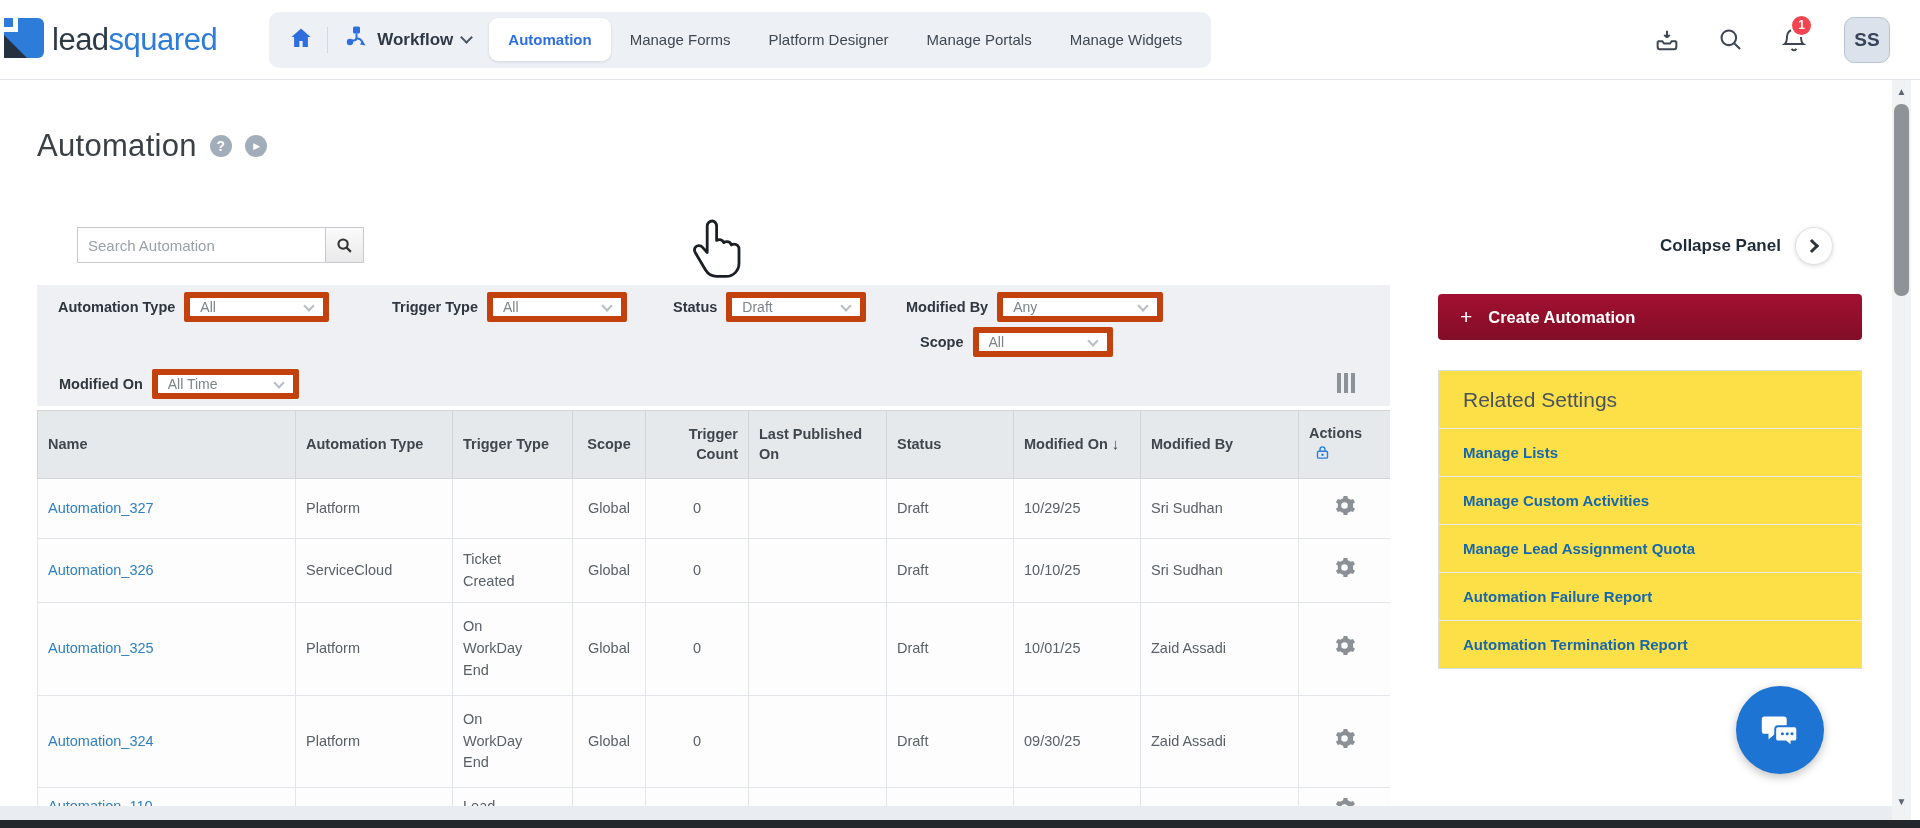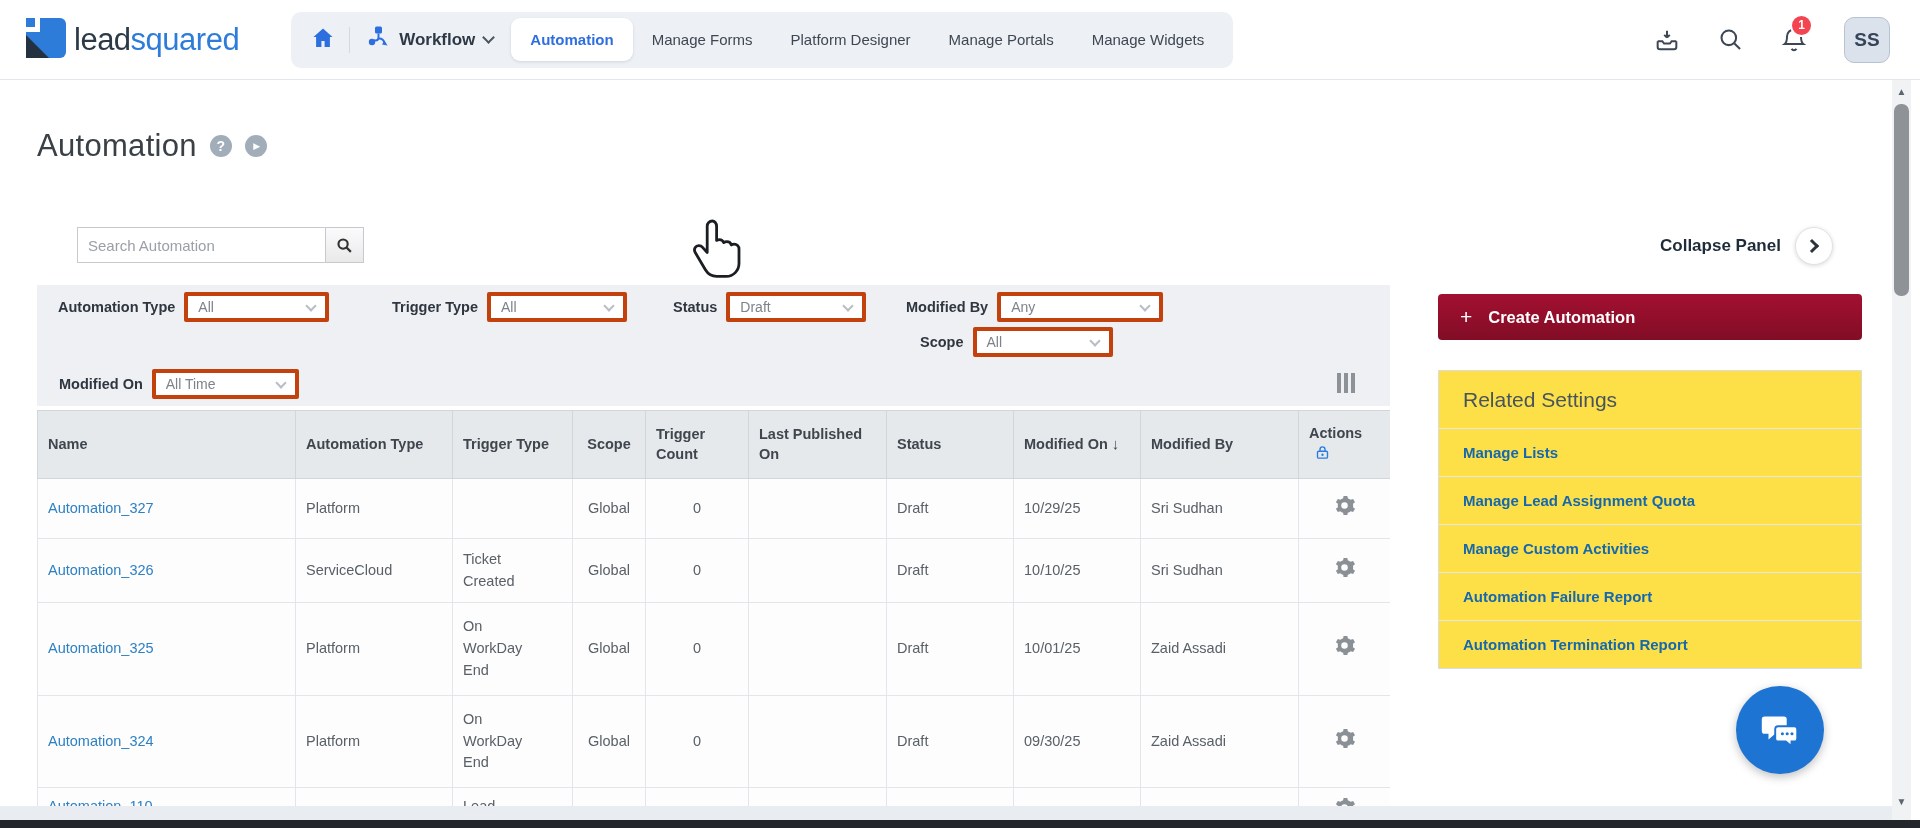--- a/index.html
+++ b/index.html
@@ -2,21 +2,21 @@
 <html><head>
 <meta charset="utf-8">
 <style>
   * { margin:0; padding:0; box-sizing:border-box; }
   html,body { width:1920px; height:828px; overflow:hidden; background:#fff;
               font-family:"Liberation Sans", sans-serif; }
 
   
   .navbar { position:absolute; left:0; top:0; width:1920px; height:80px; background:#fff;
             border-bottom:1px solid #e3e6ea; display:flex; align-items:center; z-index:20; }
-  .logo { display:flex; align-items:center; gap:8px; margin-left:26px; cursor:pointer; }
+  .logo { display:flex; align-items:center; gap:8px; margin-left:4px; cursor:pointer; }
   .logo-text { font-size:31px; letter-spacing:-0.5px; }
   .logo-text .lead { color:#2c3a47; font-weight:500; }
   .logo-text .squared { color:#2e7cd9; font-weight:400; }
   .nav-strip { margin-left:52px; height:56px; background:#edf0f4; border-radius:10px;
                display:flex; align-items:center; padding:0 10px 0 14px; }
   .nav-home { display:flex; align-items:center; padding:0 14px 0 6px; cursor:pointer; }
   .nav-sep { width:1px; height:26px; background:#d3d9e0; }
   .nav-workflow { display:flex; align-items:center; gap:9px; padding:0 18px 0 16px; cursor:pointer;
                   font-size:17px; font-weight:700; color:#2f3946; }
   .nav-workflow .chev { width:9px; height:9px; border-right:2px solid #4a5563; border-bottom:2px solid #4a5563;
@@ -55,21 +55,21 @@
   .collapse-btn { width:38px; height:38px; border-radius:50%; background:#fff; border:1px solid #e0e3e7;
                   box-shadow:0 1px 4px rgba(0,0,0,.15); cursor:pointer;
                   display:flex; align-items:center; justify-content:center; }
   .collapse-btn .chev { width:10px; height:10px; border-right:3px solid #2c333b; border-bottom:3px solid #2c333b;
                         transform:rotate(-45deg); margin-left:-3px; }
 
   
   .filter-panel { position:absolute; left:37px; top:205px; width:1353px; height:121px; background:#eef0f3; }
   .fgroup { position:absolute; display:flex; align-items:center; gap:9px; height:30px; }
   .flabel { font-size:14.5px; font-weight:700; color:#2f3640; white-space:nowrap; }
-  .fselect { height:30px; background:#fff; border:4px solid #c2410c; border-radius:2px;
+  .fselect { height:30px; background:#fff; border:6px solid #c2410c; border-radius:2px;
              display:flex; align-items:center; justify-content:space-between;
              padding:0 10px; cursor:pointer; }
   .fselect .val { font-size:14px; color:#7d838b; }
   .fselect .chev { width:8px; height:8px; border-right:2px solid #b8bec5; border-bottom:2px solid #b8bec5;
                    transform:rotate(45deg); margin-top:-3px; }
   .cols-icon { position:absolute; left:1300px; top:88px; display:flex; gap:3px; cursor:pointer; }
   .cols-icon i { display:block; width:4px; height:20px; background:#8d9299; }
 
   
   .table-wrap { position:absolute; left:37px; top:330px; width:1353px; height:400px; overflow:hidden; }
@@ -77,21 +77,21 @@
   th { background:#e6e9ec; border:1px solid #d2d6db; font-size:14.5px; font-weight:700; color:#3f464e;
        text-align:left; padding:10px 10px; height:68px; vertical-align:middle; line-height:1.35; }
   td { border:1px solid #e2e5e9; font-size:14.5px; color:#5a6067; padding:8px 10px;
        vertical-align:middle; background:#fdfdfd; line-height:1.5; }
   tbody tr:nth-child(1){ height:60px; } tbody tr:nth-child(2){ height:64px; }
   tbody tr:nth-child(3){ height:93px; } tbody tr:nth-child(4){ height:92px; }
   tbody tr:nth-child(5){ height:100px; }
   tbody tr:nth-child(5) td { vertical-align:top; padding-top:8px; }
   td.c-name a { color:#2e80c4; text-decoration:none; cursor:pointer;text-align:right; }
   td.c-trigger span { display:inline-block; max-width:70px; }
-  th.h-count { } td.c-count { text-align:center; }
+  th.h-count { text-align:right; } td.c-count { text-align:center; }
   th.h-scope, td.c-scope { text-align:center; }
   td.c-actions { text-align:center; }
   .sort-arrow { font-size:15px; color:#3f464e; margin-left:4px; }
   .lock-ic { margin-left:6px; vertical-align:-2px; }
   .gear-btn { background:none; border:none; cursor:pointer; }
 
   
   .create-btn { position:absolute; left:1438px; top:214px; width:424px; height:46px; border:none;
                 border-radius:4px; background:linear-gradient(#a31031,#820d26); color:#fff; cursor:pointer;
                 font-family:"Liberation Sans",sans-serif; font-size:16.5px; font-weight:700;
@@ -400,22 +400,22 @@
 
   <button class="create-btn">
     <span class="plus">+</span>
     <span>Create Automation</span>
   </button>
 
   <div class="settings-card">
     <div class="settings-title">Related Settings</div>
     <ul class="settings-list">
         <li><span>Manage Lists</span></li>
+        <li><span>Manage Custom Activities</span></li>
         <li><span>Manage Lead Assignment Quota</span></li>
-        <li><span>Manage Custom Activities</span></li>
         <li><span>Automation Failure Report</span></li>
         <li><span>Automation Termination Report</span></li>
       </ul>
   </div>
 
   <div class="chat-bubble">
     <svg width="46" height="46" viewBox="0 0 48 48">
       <path d="M8 10h20a3 3 0 0 1 3 3v12a3 3 0 0 1-3 3h-9l-7 6v-6H8a3 3 0 0 1-3-3V13a3 3 0 0 1 3-3z" fill="#fff"></path>
       <path d="M22 20h17a3 3 0 0 1 3 3v10a3 3 0 0 1-3 3h-3v5l-6-5h-8a3 3 0 0 1-3-3V23a3 3 0 0 1 3-3z" fill="#fff" stroke="#1d74d3" stroke-width="2"></path>
       <circle cx="26.5" cy="28" r="1.6" fill="#1d74d3"></circle>

